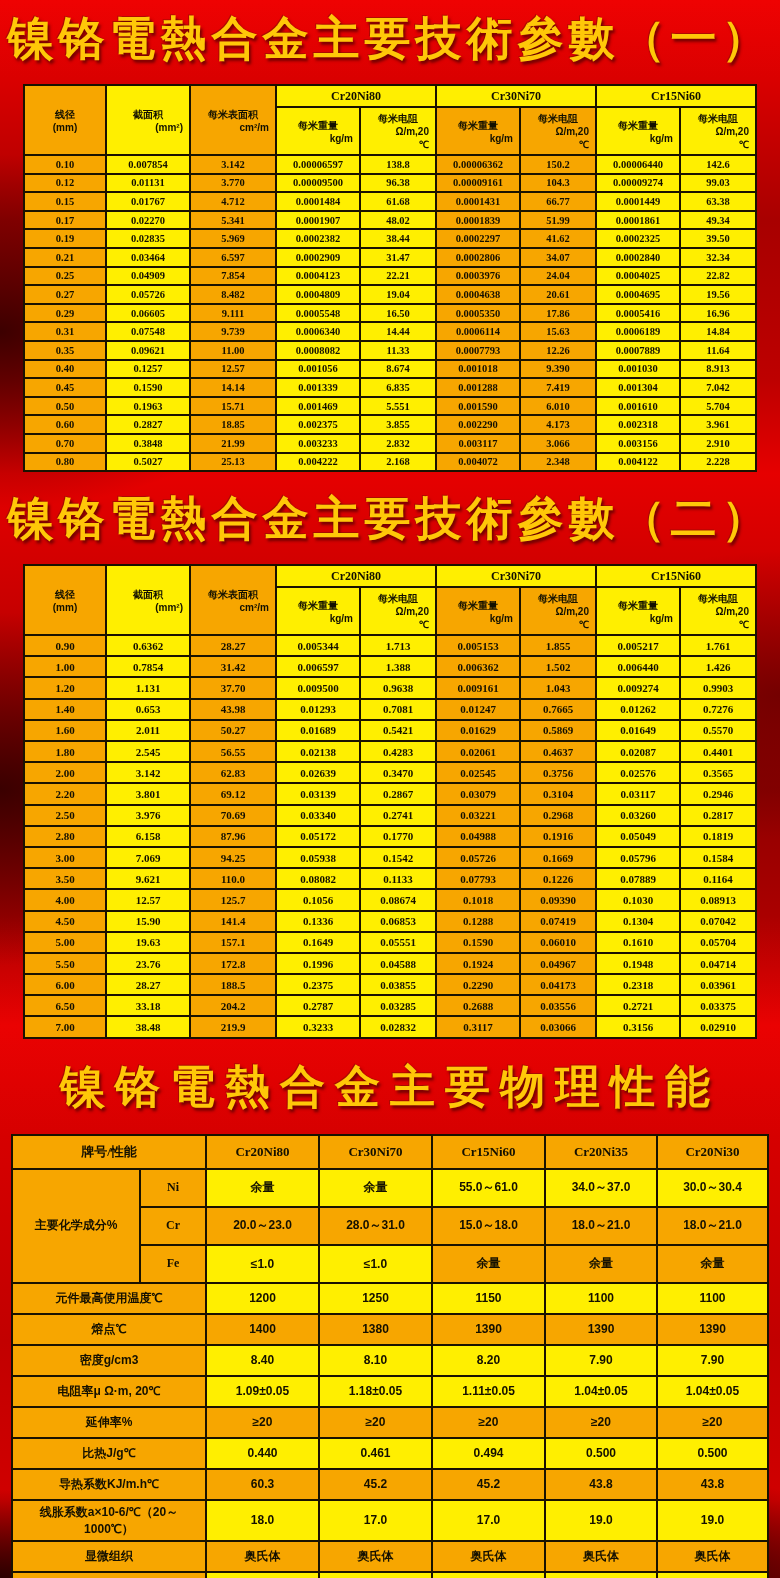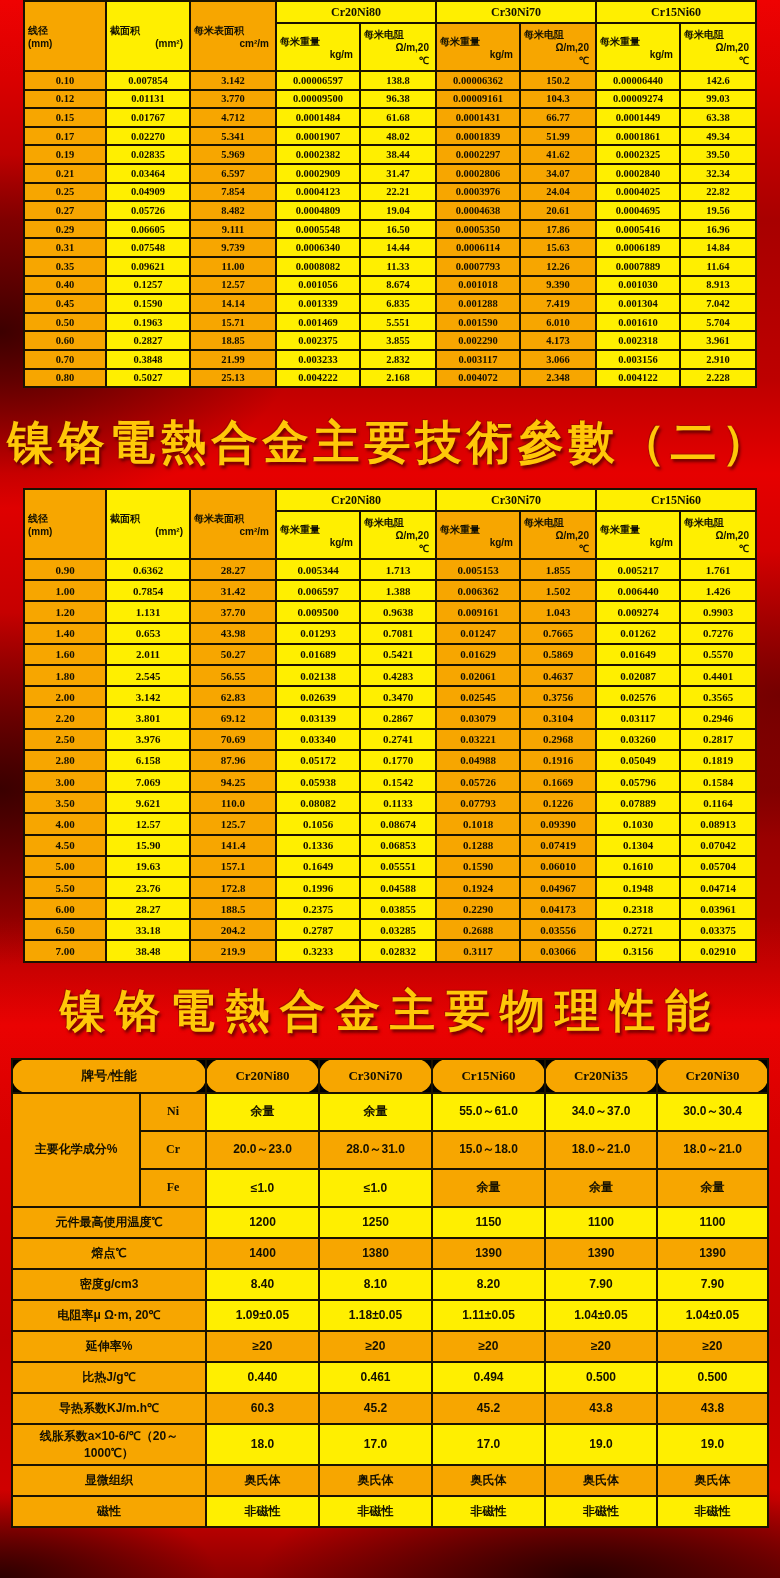--- a/index.html
+++ b/index.html
@@ -20,56 +20,57 @@
   .content{position:relative;z-index:1;}
   .title{
     margin:0;text-align:center;
     font-family:"Liberation Serif",serif;font-weight:bold;
     font-size:46px;letter-spacing:5px;line-height:1.0;
     color:var(--gold,#ffc808);
     text-shadow:2px 3px 3px rgba(70,0,0,.7), -1px -1px 0 rgba(120,20,0,.5);
     white-space:nowrap;
   }
   .title-1{padding:16px 0 22px;}
-  .title-2{padding:24px 6px 22px;margin-top:8px;}
+  .title-2{padding:24px 6px 22px;}
   .title-3{padding:26px 12px 24px;font-size:45px;letter-spacing:10px;}
 
   table{border-collapse:collapse;table-layout:fixed;background:#000;}
   td,th{border:2px solid var(--border,#1a1200);overflow:hidden;vertical-align:middle;}
   .c-o{background:var(--orange,#f7a600);}
   .c-y{background:var(--yellow,#ffef00);}
 
   .ptable{width:732px;margin:0 auto;}
   .ptable thead th{font-size:10px;font-weight:bold;color:#121000;padding:1px 3px;}
   .ptable .band{font-family:"Liberation Serif",serif;font-size:12px;height:18px;font-weight:bold;}
-  .hl{display:block;text-align:left;}
+  .hl{display:block;text-align:center;}
   .hu{display:block;text-align:right;padding-right:3px;}
   .ptable thead .sub{height:44px;vertical-align:middle;}
   .ptable tbody td{
     font-family:"Liberation Serif",serif;font-weight:bold;color:#141000;
     text-align:center;
   }
   .t1 tbody td{height:14.6px;font-size:10.5px;}
   .t2 tbody td{height:17.2px;font-size:11px;}
 
   .t3{width:756px;margin:0 auto;}
   .t3 th,.t3 td{font-weight:bold;color:#141000;text-align:center;padding:2px 3px;}
-  .t3 thead th{height:28px;font-family:"Liberation Serif",serif;font-size:13px;border-radius:16px;}
+  .t3 thead th{height:28px;font-family:"Liberation Serif",serif;font-size:13px;}
   .t3 tbody td{height:25px;font-size:12px;}
   .t3 tbody td.chem{height:32px;}
   .t3 .lab{font-size:12px;}
   .t3 .sublab{font-family:"Liberation Serif",serif;}
 </style>
 </head>
 <body>
 
 <div class="bg"></div>
 
 <div class="content">
 
+  <h1 class="title title-1">镍铬電熱合金主要技術參數（一）</h1>
 
   <table class="ptable t1">
     <colgroup>
       <col style="width:82px">
         <col style="width:84px">
         <col style="width:86px">
       <col style="width:84px">
         <col style="width:76px">
       <col style="width:84px">
         <col style="width:76px">

